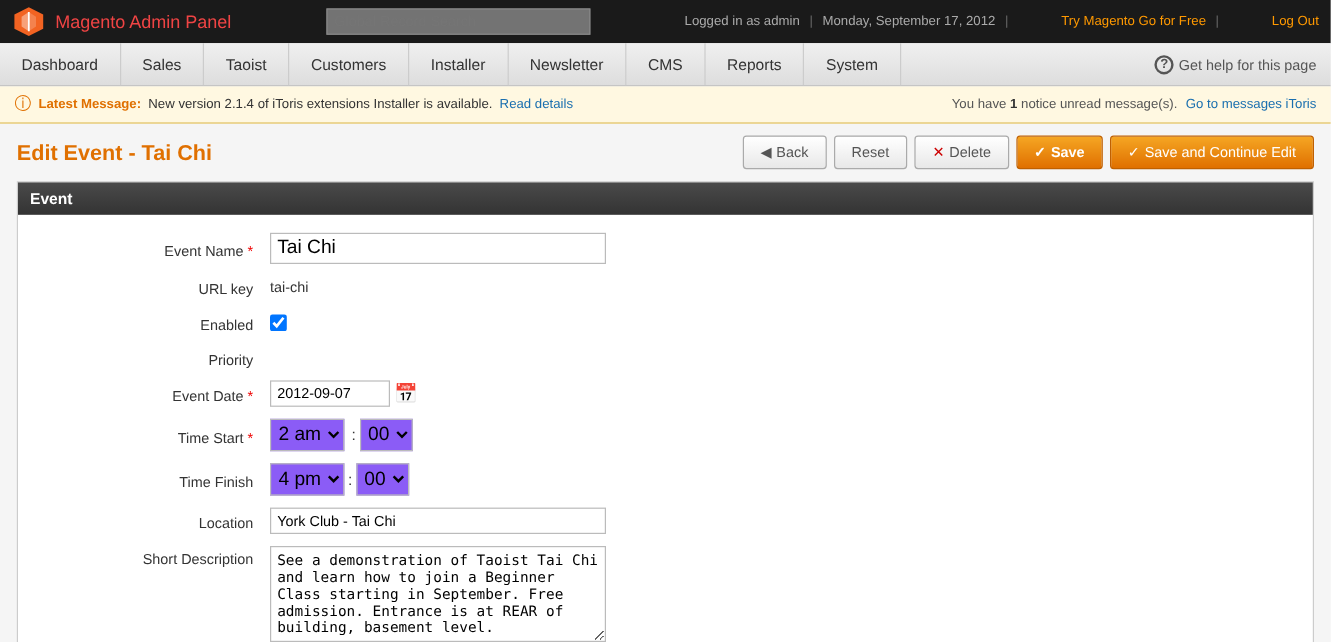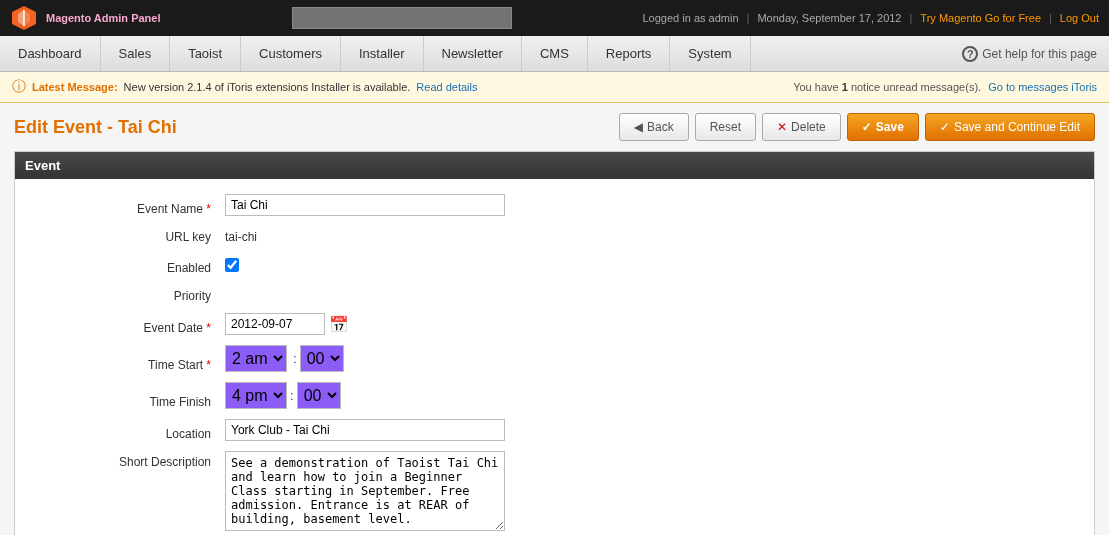--- a/index.html
+++ b/index.html
@@ -34,21 +34,21 @@
       background: #737373;
       font-size: 12px;
     }
     #header-right {
       display: flex;
       align-items: center;
       gap: 8px;
       color: #ccc;
       font-size: 11px;
     }
-    #header-right a { color: #f90; text-decoration: none; }
+    #header-right a { color: #f90; text-decoration: none; margin-left: 36px; }
     #header-right span { color: #aaa; }
 
     
     #nav {
       background: linear-gradient(to bottom, #f0f0f0, #ddd);
       border-bottom: 1px solid #bbb;
       display: flex;
       align-items: stretch;
       height: 36px;
     }
@@ -161,21 +161,21 @@
       color: #fff;
       padding: 6px 10px;
       font-size: 13px;
       font-weight: bold;
     }
     .section-body {
       padding: 10px 0;
     }
     .form-row {
       display: flex;
-      align-items: flex-end;
+      align-items: center;
       padding: 5px 10px;
       min-height: 28px;
     }
     .form-label {
       width: 200px;
       min-width: 200px;
       color: #333;
       font-size: 12px;
       padding-top: 4px;
       text-align: right;
@@ -185,21 +185,21 @@
       content: ' *';
       color: #e00;
     }
     .form-field {
       flex: 1;
     }
     .form-input {
       width: 280px;
       padding: 3px 5px;
       border: 1px solid #bbb;
-      font-size: 12px;
+      font-size: 16px;
       background: #fff;
     }
     .form-select {
       width: 280px;
       padding: 3px 5px;
       border: 1px solid #bbb;
       font-size: 12px;
       background: #fff;
     }
     .form-checkbox {
@@ -258,21 +258,21 @@
 <body>
 
 <div id="header">
   <div id="logo-area">
     <svg id="logo-icon" viewBox="0 0 28 28">
       <polygon points="14,2 26,8 26,20 14,26 2,20 2,8" fill="#f26322"></polygon>
       <polygon points="14,6 14,22 8,18 8,10" fill="rgba(255,255,255,0.4)"></polygon>
       <polygon points="14,6 20,10 20,18 14,22" fill="rgba(255,255,255,0.2)"></polygon>
       <line x1="14" y1="6" x2="14" y2="22" stroke="#fff" stroke-width="1.5"></line>
     </svg>
-    <span style="color:#f9a8d4;font-size:11px;font-weight:bold;">Magento Admin Panel</span>
+    <span style="color:#ef4444;font-size:15px;font-weight:normal;">Magento Admin Panel</span>
   </div>
   <div id="search-area">
     <input type="text" id="search-input" style="width: 220px; padding: 3px 6px; border: 1px solid rgb(136, 136, 136); font-size: 12px;" placeholder="Global Record Search">
   </div>
   <div id="header-right">
     <span>Logged in as admin</span>
     <span style="color:#666;">|</span>
     <span>Monday, September 17, 2012</span>
     <span style="color:#666;">|</span>
     <a href="#" style="color:#f90;text-decoration:none;">Try Magento Go for Free</a>

